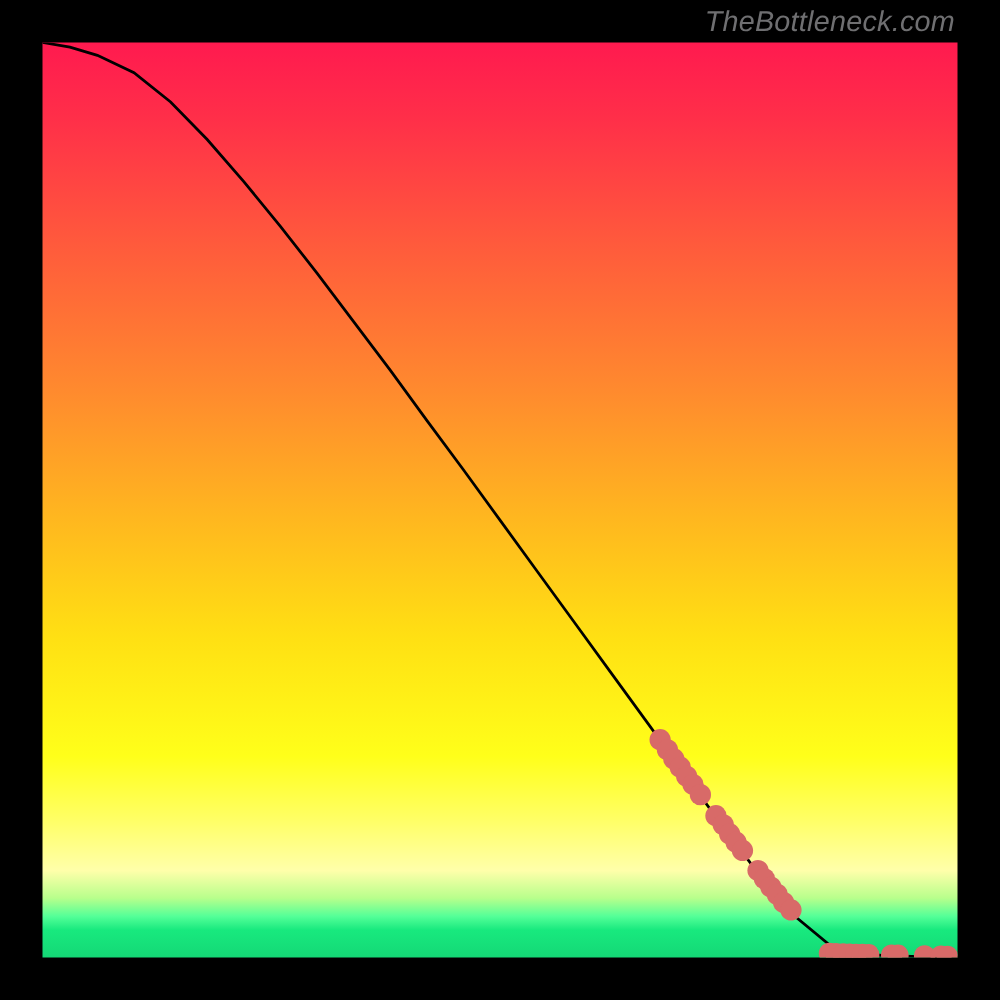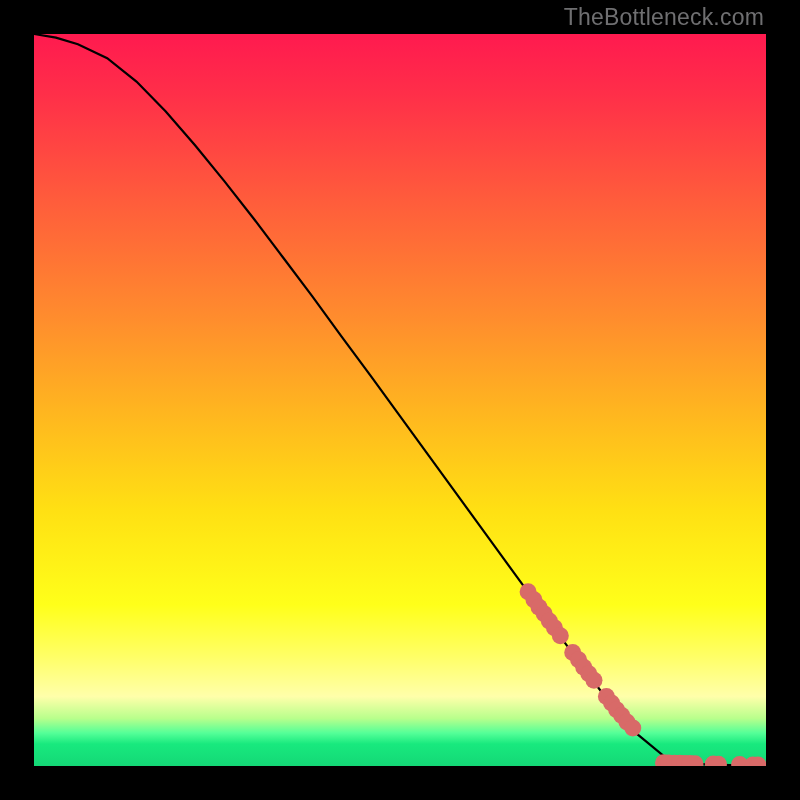--- a/index.html
+++ b/index.html
@@ -9,20 +9,21 @@
     height: 800px;
     background: #000;
     overflow: hidden;
     font-family: Arial, Helvetica, sans-serif;
   }
   .stage {
     position: relative;
     width: 800px;
     height: 800px;
     background: #000;
+    font-style: italic;
   }
   .plot-area {
     position: absolute;
     left: 34px;
     top: 34px;
     width: 732px;
     height: 732px;
   }
   .gradient-bg {
     position: absolute;

